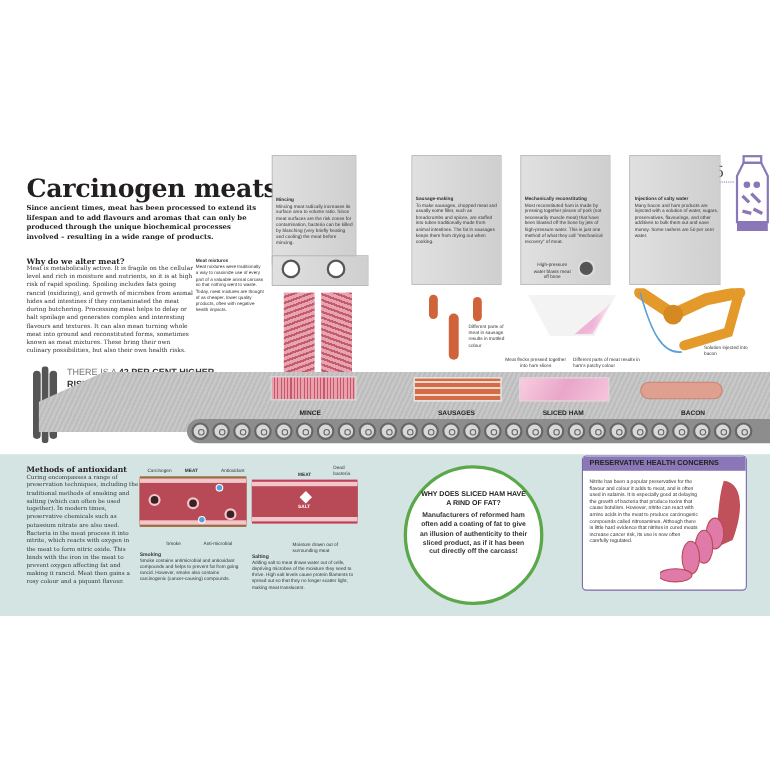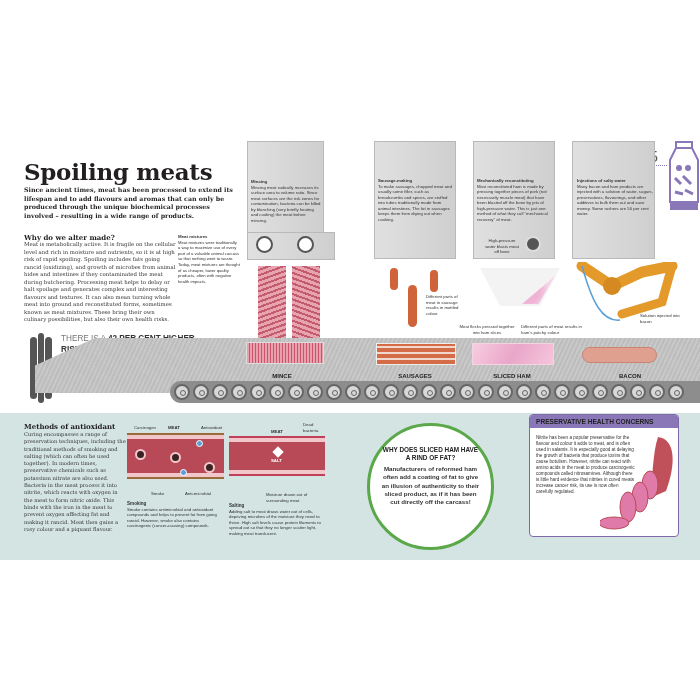--- a/index.html
+++ b/index.html
@@ -44,23 +44,23 @@
   #pbox { left: 529px; top: 414px; width: 150px; height: 123px; background: #fff; border: 1px solid #7d6aa9; border-radius: 4px; overflow: hidden; }
   #pbox-h { background: #8a77b7; color: #222; font-weight: bold; font-size: 6.6px; padding: 3px 6px; }
   #pbox-p { left: 6px; top: 20px; width: 100px; font-size: 4.6px; line-height: 6px; color: #333; }
 
   #pagenum { left: 618px; top: 149px; font-family: "DejaVu Serif", serif; font-size: 14px; color: #555; }
   #pagenum .slash { color: #8a77b7; }
 </style>
 </head>
 <body>
 
-<div id="title" class="abs">Spoiling meats</div>
+<div id="title" class="abs">Carcinogen meats</div>
 <div id="intro" class="abs">Since ancient times, meat has been processed to extend its lifespan and to add flavours and aromas that can only be produced through the unique biochemical processes involved – resulting in a wide range of products.</div>
-<div id="why-h" class="abs">Why do we alter made?</div>
+<div id="why-h" class="abs">Why do we alter meat?</div>
 <div id="why-p" class="abs">Meat is metabolically active. It is fragile on the cellular level and rich in moisture and nutrients, so it is at high risk of rapid spoiling. Spoiling includes fats going rancid (oxidizing), and growth of microbes from animal hides and intestines if they contaminated the meat during butchering. Processing meat helps to delay or halt spoilage and generates complex and interesting flavours and textures. It can also mean turning whole meat into ground and reconstituted forms, sometimes known as meat mixtures. These bring their own culinary possibilities, but also their own health risks.</div>
 <div id="mix" class="abs">
   <b>Meat mixtures</b>
   <span>Meat mixtures were traditionally a way to maximize use of every part of a valuable animal carcass so that nothing went to waste. Today, meat mixtures are thought of as cheaper, lower quality products, often with negative health impacts.</span>
 </div>
 
 <div id="pagenum" class="abs">
   <span>74</span><span class="slash">/</span><span>75</span>
 </div>
 <div class="abs" style="left:575px;top:165px;width:92px;border-top:1px dotted #8a77b7;"></div>

